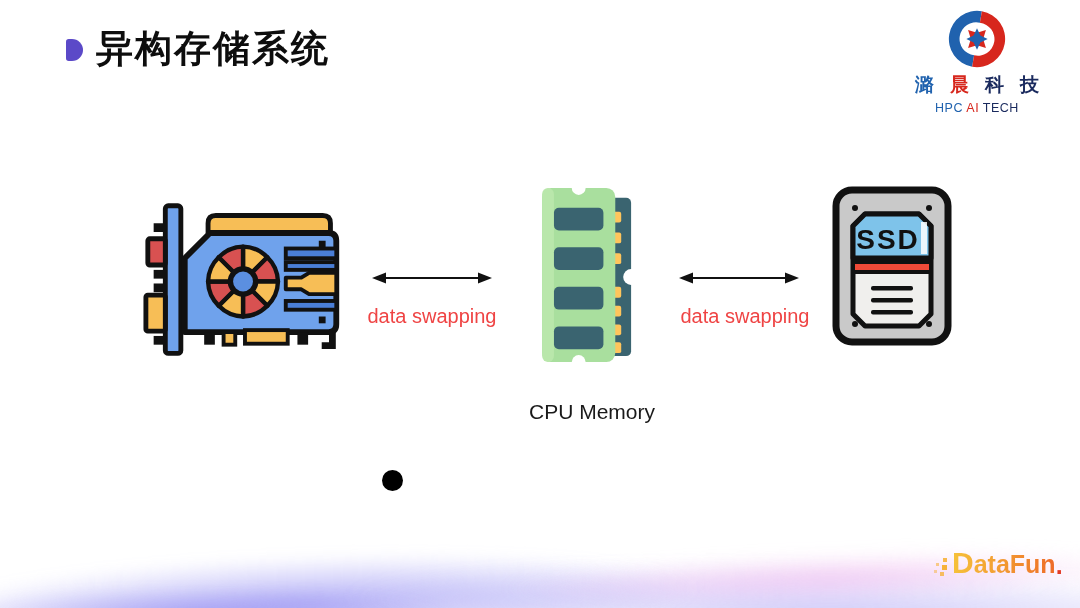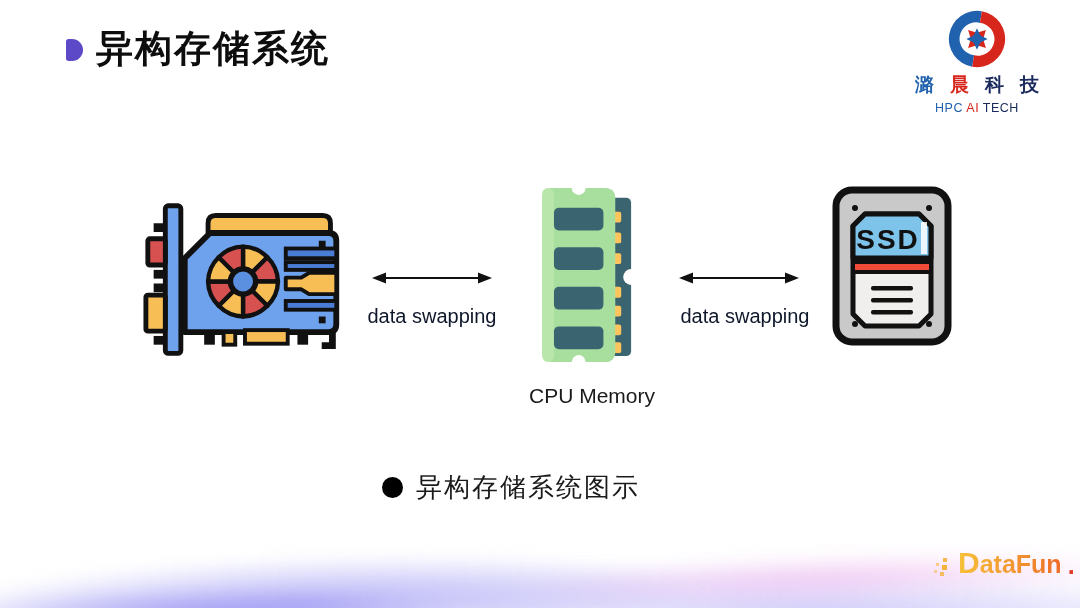--- a/index.html
+++ b/index.html
@@ -22,21 +22,21 @@
   .logo-chars{ display:flex; justify-content:space-between; width:124px;
     font-weight:bold; font-size:19px; margin-top:2px; }
   .logo-tagline{ font-weight:normal; font-size:12.5px; letter-spacing:.5px; margin-top:3px; white-space:nowrap; }
   .c-blue{ color:#2062ae; } .c-red{ color:#d7271d; } .c-navy{ color:#1a2a5e; }
   
   .node-icon{ position:absolute; }
   .node-label{ position:absolute; top:384px; width:200px; text-align:center;
     font-size:21px; color:#1a1a1a; }
   .link-arrow{ position:absolute; top:270px; }
   .link-label{ position:absolute; top:305px; width:156px; text-align:center;
-    font-size:20px; color:#0f172a; }
+    font-size:20px; color:#ef4444; }
   
   .caption-row{ position:absolute; left:382px; top:470px; display:flex; align-items:center; }
   .caption-bullet{ width:21px; height:21px; border-radius:50%; background:#000; margin-right:13px; }
   .caption-text{ font-family:"Liberation Serif","DejaVu Serif",serif; font-size:26px;
     color:#1a1a1a; letter-spacing:2px; }
   
   .wave{ position:absolute; left:0; bottom:0; width:1080px; height:90px; pointer-events:none; }
   .wave div{ position:absolute; border-radius:50%; }
   .w1{ left:-80px; bottom:-40px; width:780px; height:92px;
     background:radial-gradient(closest-side, rgba(122,115,240,.55), rgba(122,115,240,0));
@@ -44,21 +44,21 @@
   .w2{ left:340px; bottom:-46px; width:980px; height:86px;
     background:radial-gradient(closest-side, rgba(140,132,242,.42), rgba(140,132,242,0));
     filter:blur(9px); transform:rotate(1.5deg); }
   .w3{ left:500px; bottom:6px; width:660px; height:48px;
     background:radial-gradient(closest-side, rgba(238,172,236,.55), rgba(238,172,236,0));
     filter:blur(8px); transform:rotate(-2deg); }
   .w4{ left:-60px; bottom:-36px; width:520px; height:56px;
     background:radial-gradient(closest-side, rgba(108,99,238,.42), rgba(108,99,238,0));
     filter:blur(6px); }
   
-  .datafun{ position:absolute; left:933px; top:546px; display:flex; align-items:flex-end;gap:6px; }
+  .datafun{ position:absolute; left:933px; top:546px; display:flex; align-items:flex-end; }
   .df-text{ font-weight:bold; font-size:25px; letter-spacing:0;
     background:linear-gradient(90deg,#f6c23a,#f0832d 75%,#ee6a28);
     -webkit-background-clip:text; background-clip:text; color:transparent; }
   .df-text .big{ font-size:30px; }
   .df-dot{ font-weight:bold; font-size:25px; color:#e23a26; }
 </style>
 </head>
 <body>
 
 <div id="slide">
@@ -181,25 +181,24 @@
     <svg width="122" height="16" viewBox="0 0 122 16">
       <line x1="10" y1="8" x2="112" y2="8" stroke="#111" stroke-width="2"></line>
       <polygon points="1,8 15,2.5 15,13.5" fill="#111"></polygon>
       <polygon points="121,8 107,2.5 107,13.5" fill="#111"></polygon>
     </svg>
   </div>
 
   <div class="link-label" style="left:354px;">data swapping</div>
   <div class="link-label" style="left:667px;">data swapping</div>
 
-  <div class="node-label" style="left:492px;">CPU Memory</div>
+  <div class="node-label" style="left:492px;margin-top:16px;">CPU Memory</div>
 
   <div class="caption-row">
     <div class="caption-bullet"></div>
-    <div class="caption-text">异构存储系统图示</div>
   </div>
 
   <div class="wave">
     <div class="w1"></div>
       <div class="w2"></div>
       <div class="w3"></div>
       <div class="w4"></div>
   </div>
 
   <div class="datafun">

